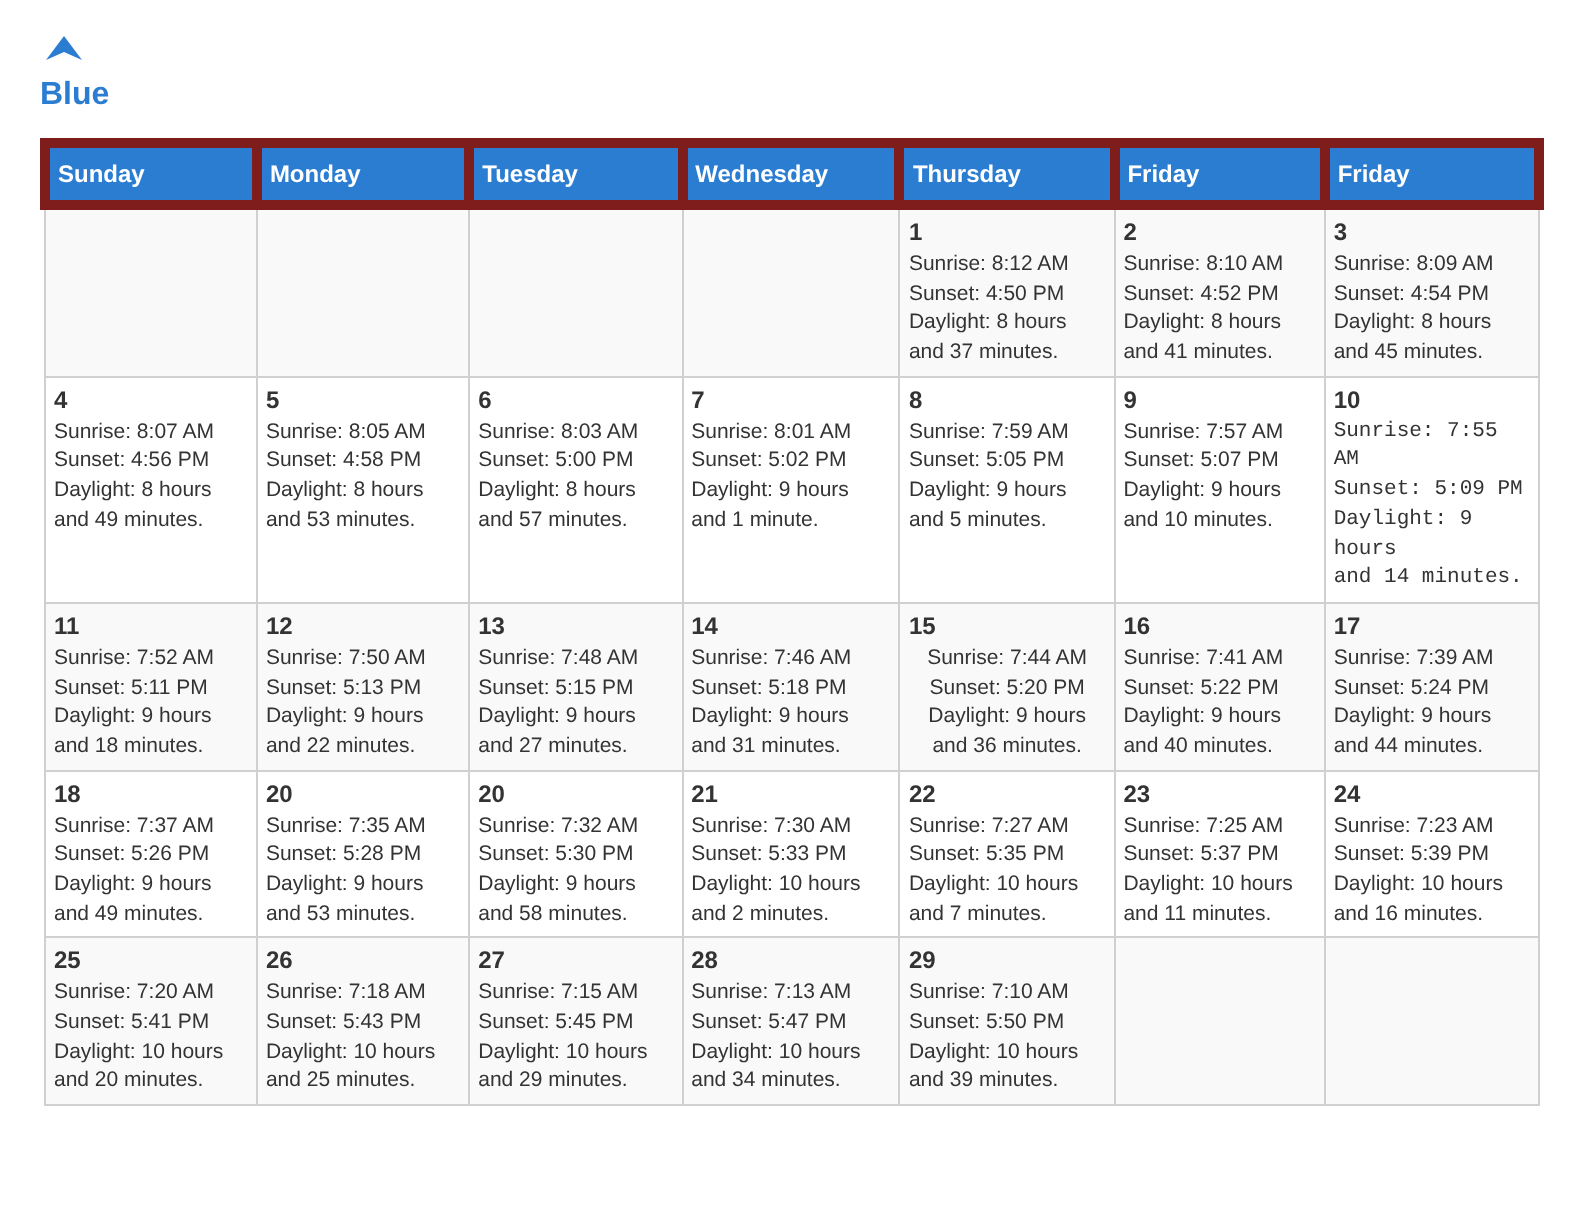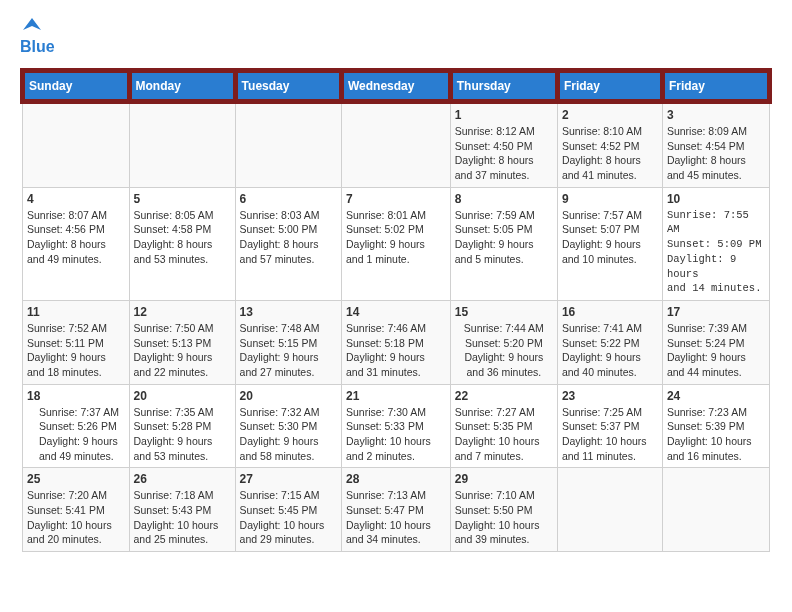--- a/index.html
+++ b/index.html
@@ -238,21 +238,21 @@
           <span class="day-number">17</span>
           <div class="day-info" style="white-space: pre-line;">Sunrise: 7:39 AM
 Sunset: 5:24 PM
 Daylight: 9 hours
 and 44 minutes.</div>
         </td>
       </tr>
       <tr>
         <td>
           <span class="day-number">18</span>
-          <div class="day-info" style="white-space: pre-line; margin-left: 12px;">Sunrise: 7:37 AM
+          <div class="day-info" style="white-space: pre-line;">Sunrise: 7:37 AM
 Sunset: 5:26 PM
 Daylight: 9 hours
 and 49 minutes.</div>
         </td>
         <td>
           <span class="day-number">20</span>
           <div class="day-info" style="white-space: pre-line;">Sunrise: 7:35 AM
 Sunset: 5:28 PM
 Daylight: 9 hours
 and 53 minutes.</div>

